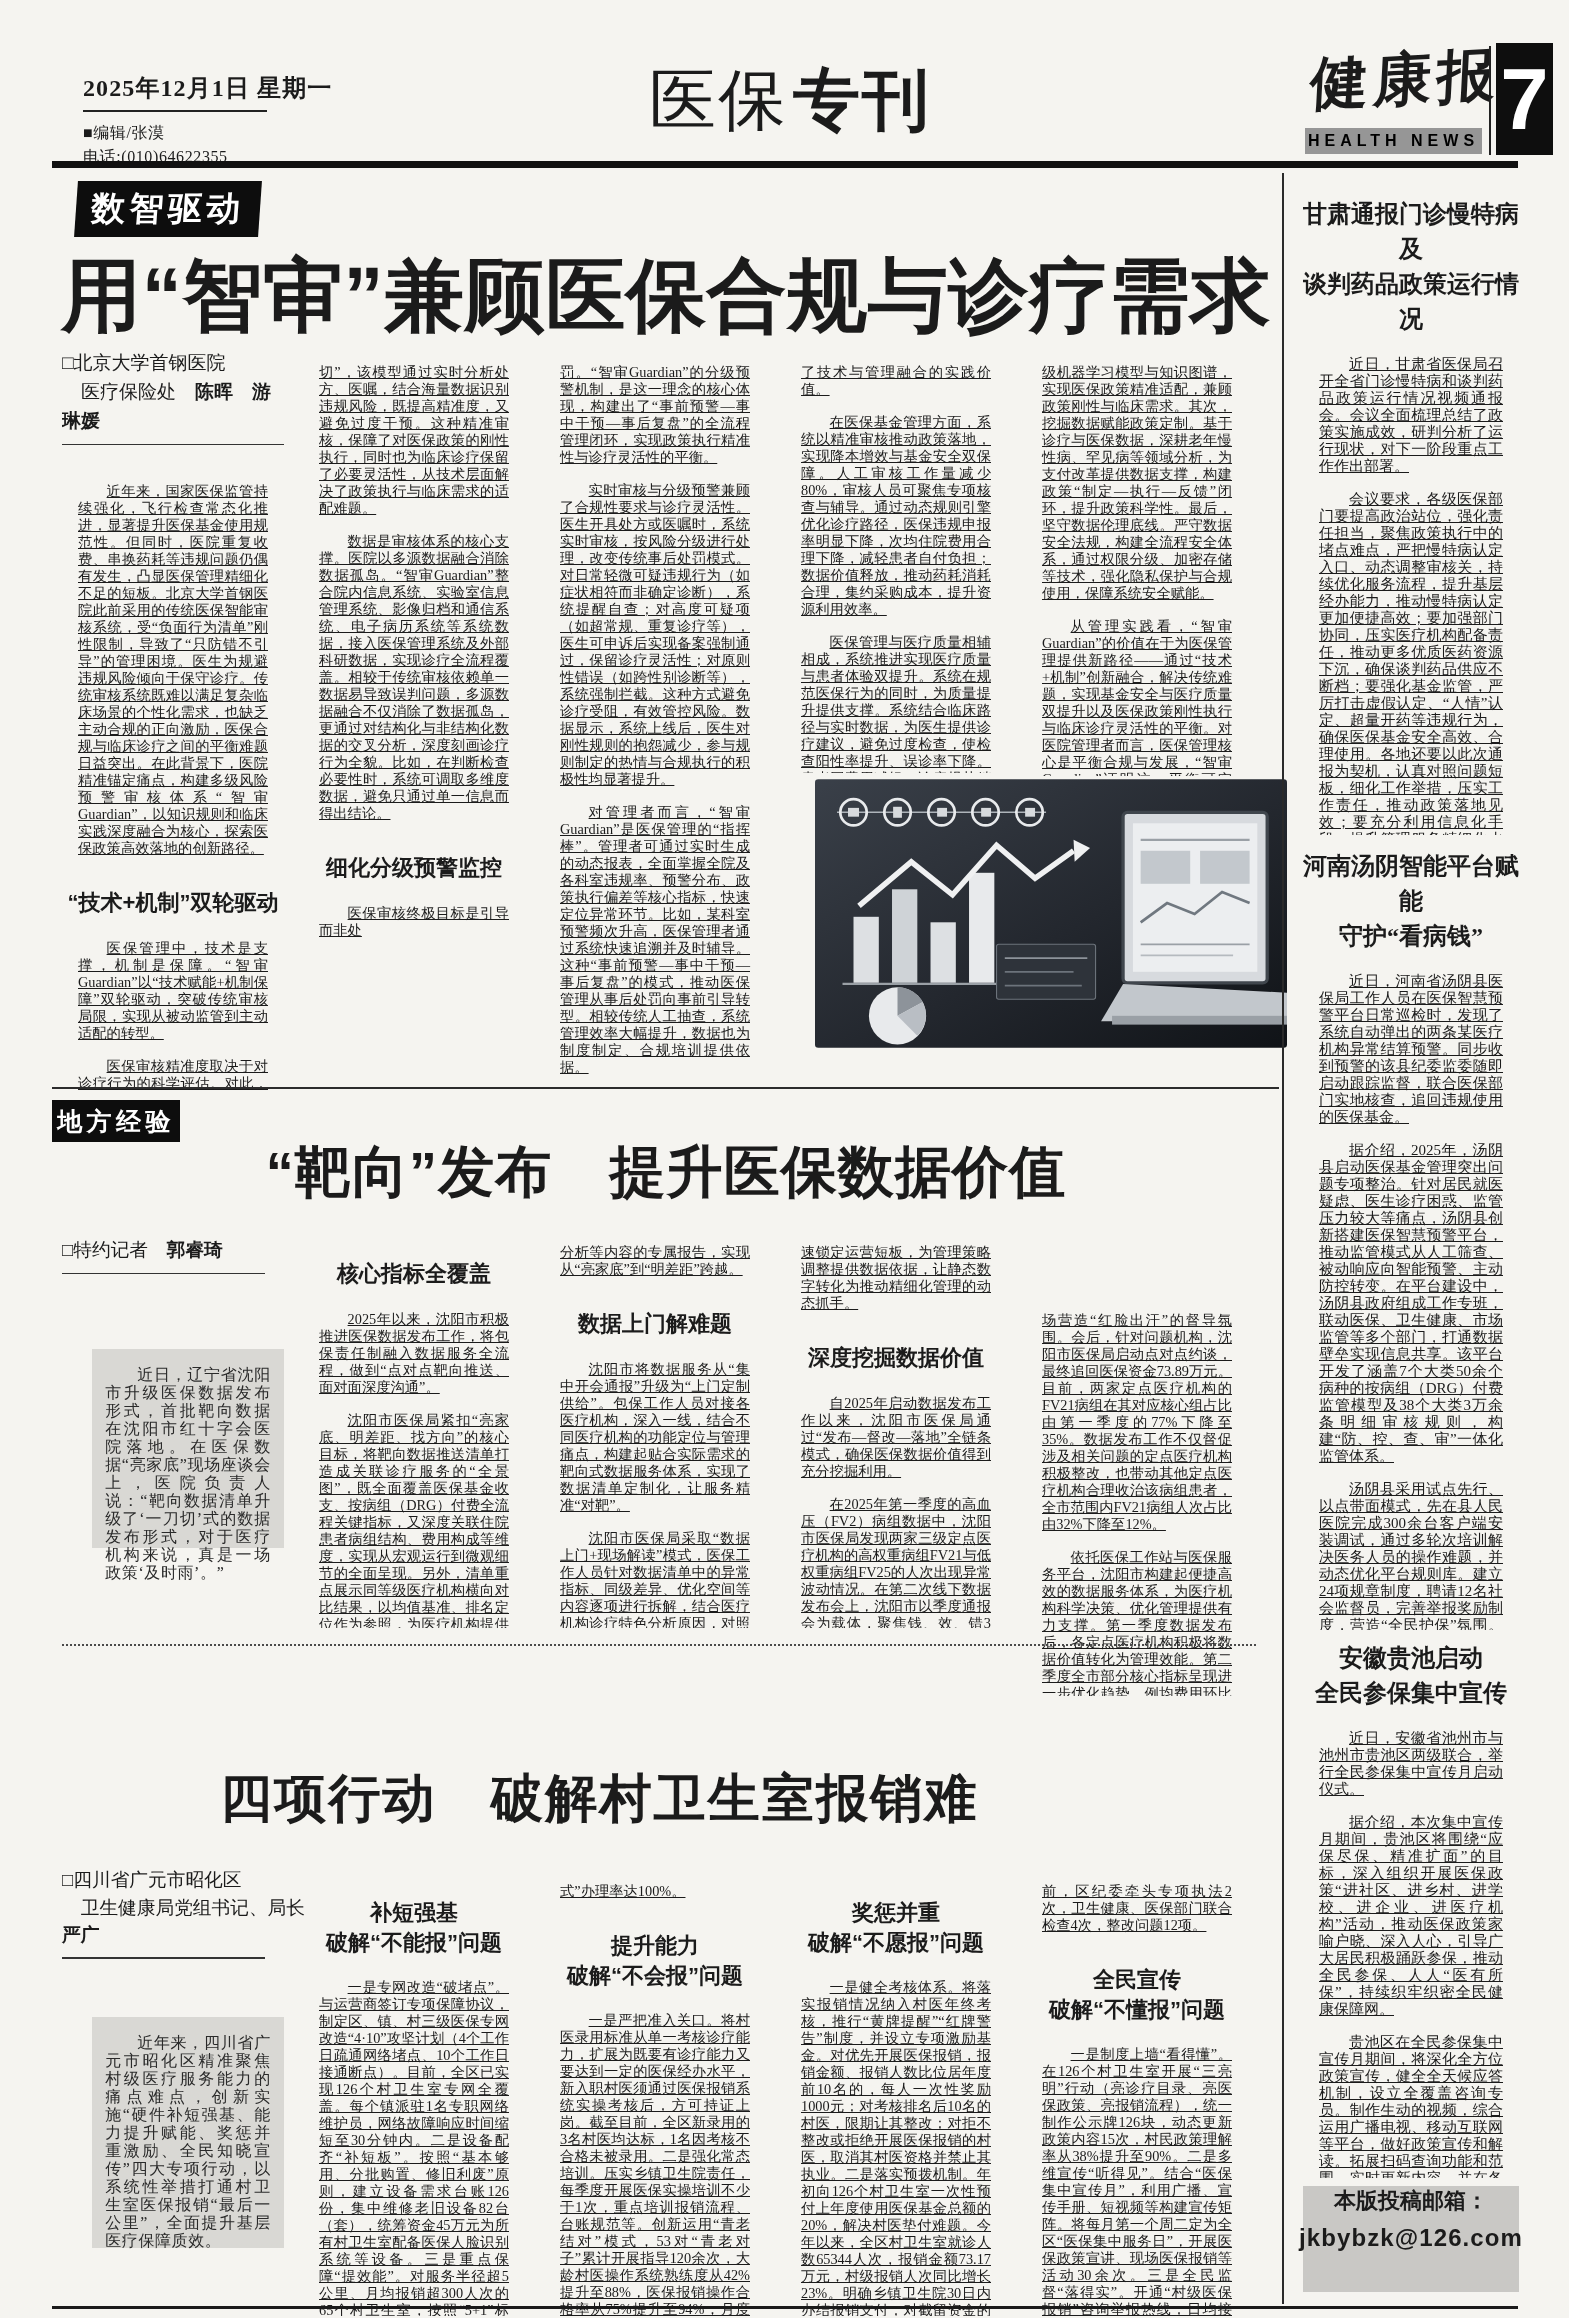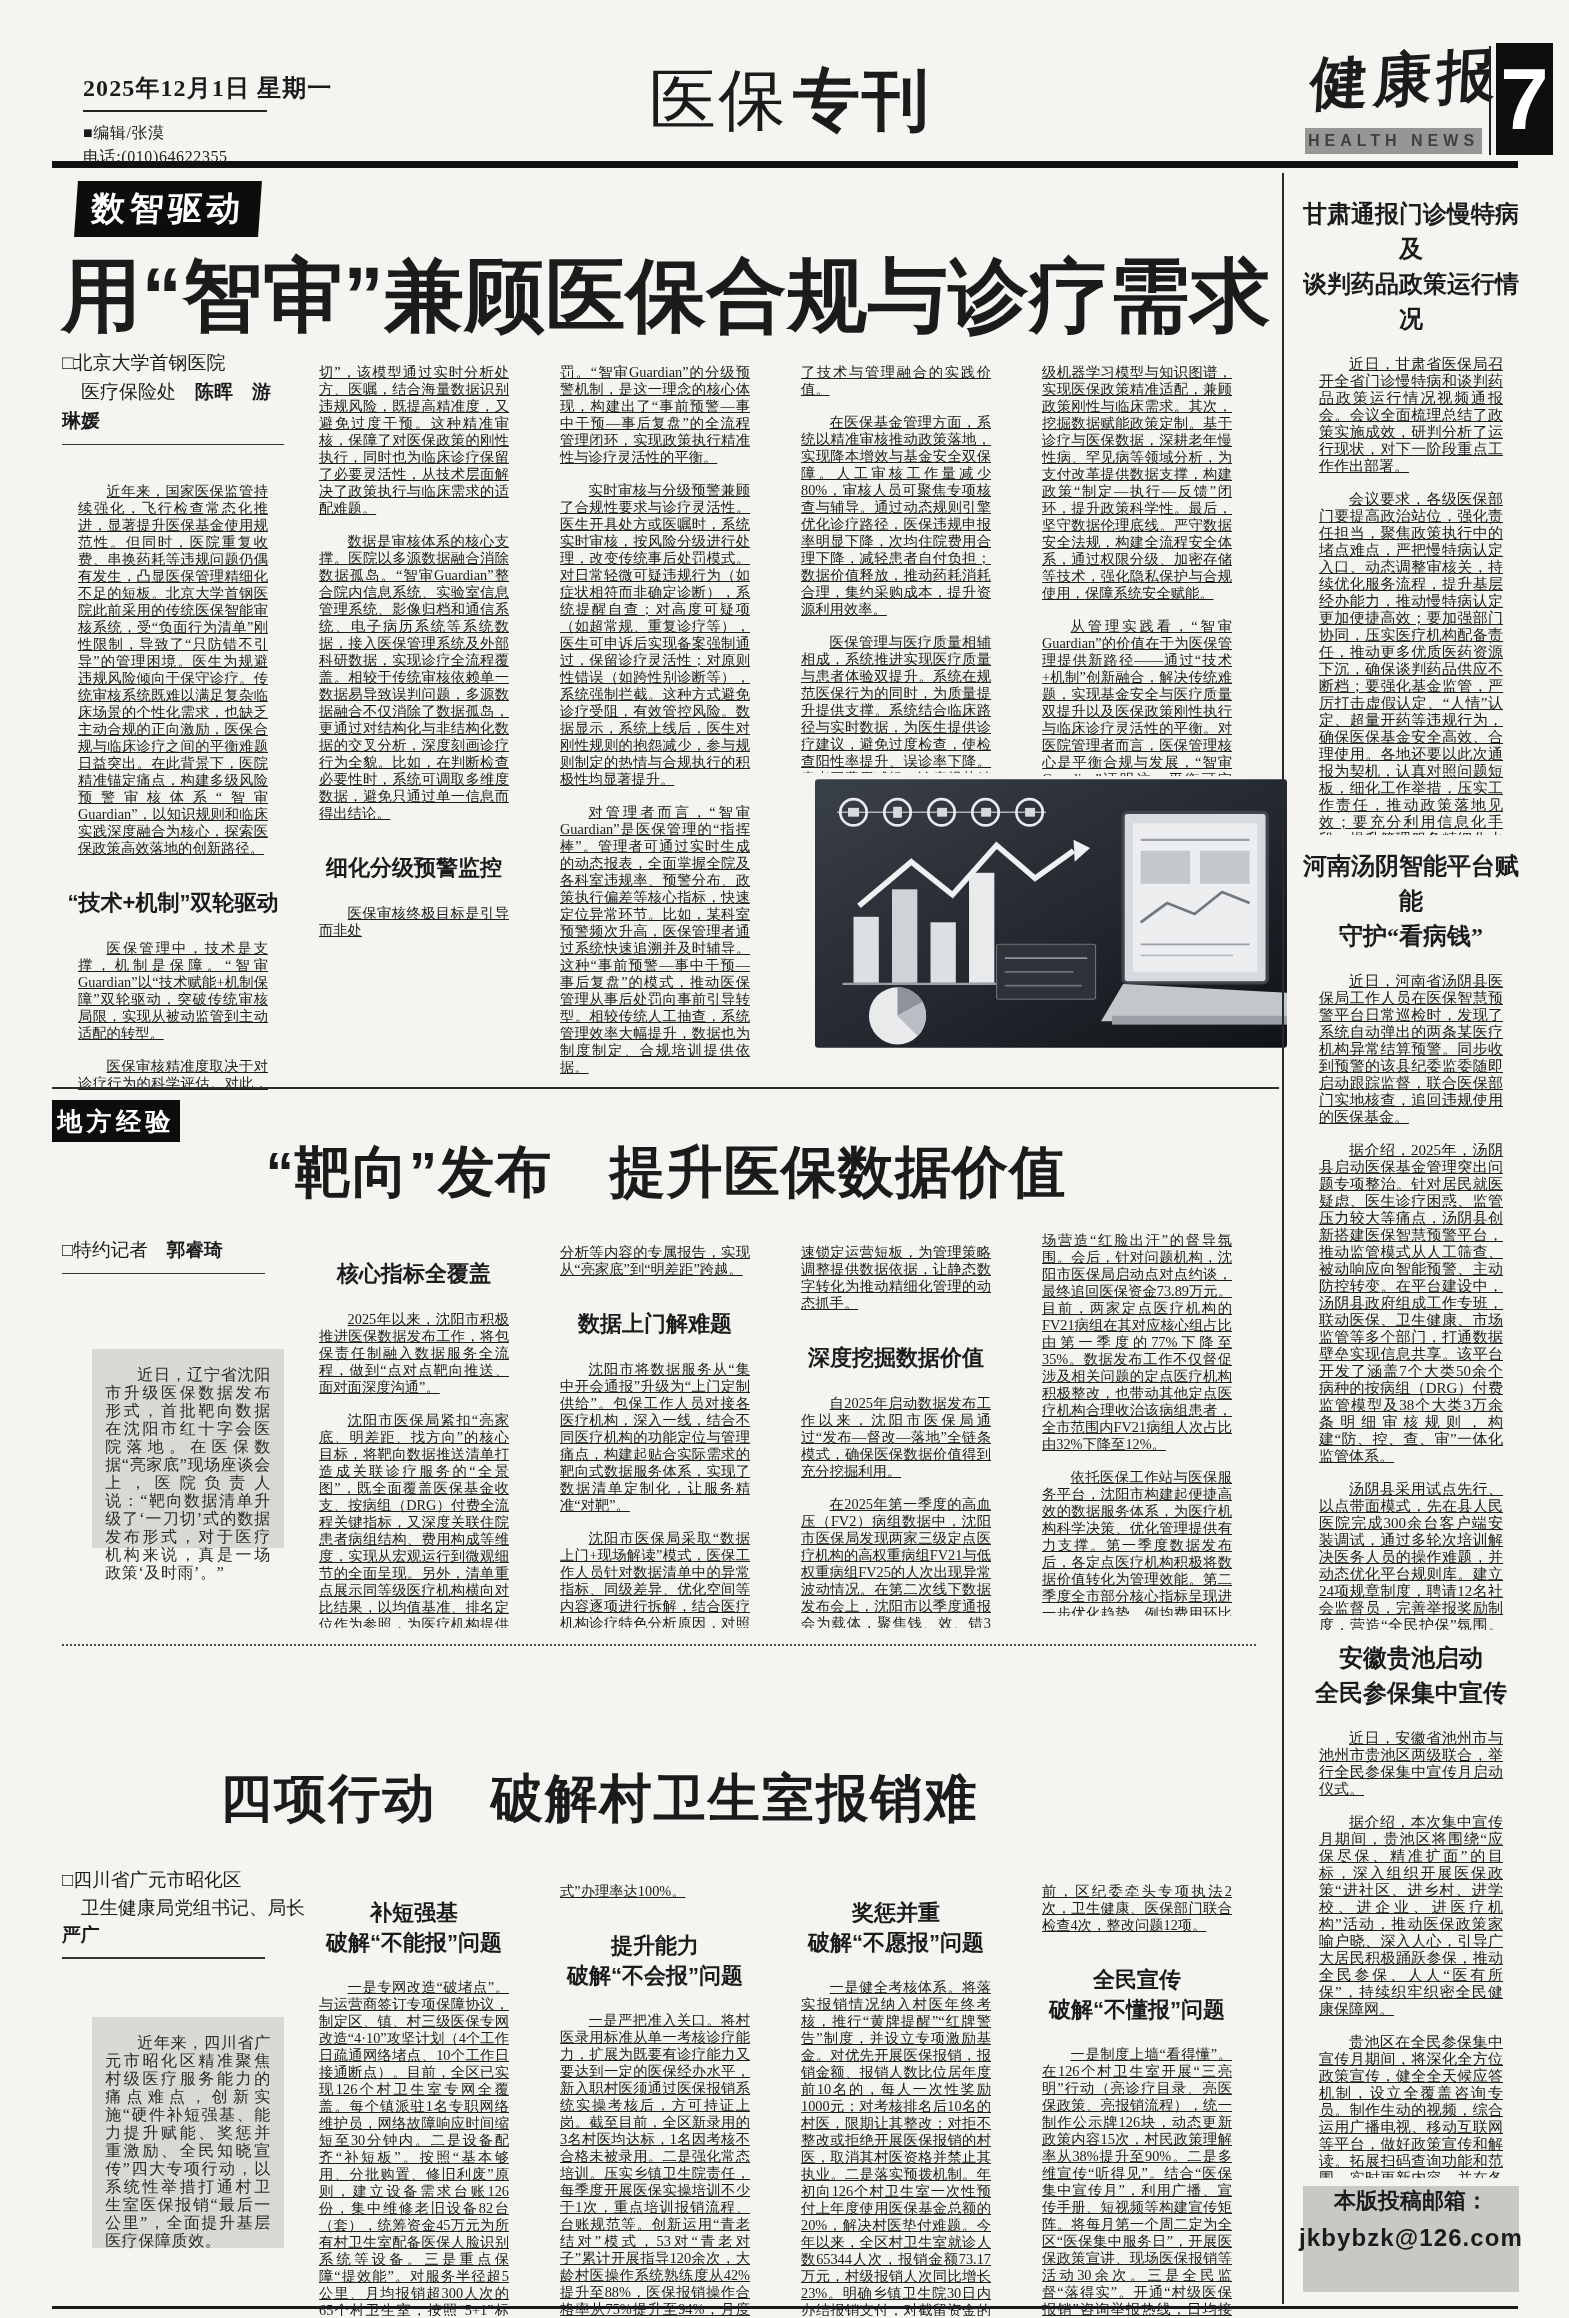--- a/index.html
+++ b/index.html
@@ -8,21 +8,21 @@
   .abs{position:absolute;}
   .sans{font-family:"Liberation Sans","DejaVu Sans",sans-serif;}
   
   .date{font-size:24px;font-weight:700;letter-spacing:1.1px;}
   .date-rule{height:2.2px;background:#222;}
   .meta{font-size:16px;letter-spacing:0.6px;}
   .center-title{display:flex;align-items:flex-start;gap:5.5px;}
   .ct-light{font-size:67px;font-weight:300;letter-spacing:2.2px;}
   .ct-bold{font-size:67px;font-weight:900;letter-spacing:2.2px;}
   .masthead{font-size:58px;font-weight:700;letter-spacing:5.5px;transform:rotate(-3deg) skewX(-6deg);}
-  .hn-box{background:#969696;color:#404040;font-size:16px;font-weight:700;letter-spacing:5px;
+  .hn-box{background:#969696;color:#000000;font-size:16px;font-weight:700;letter-spacing:5px;
           display:flex;align-items:center;justify-content:center;}
   .pg-box{background:#0e0e0e;color:#fff;display:flex;align-items:center;justify-content:center;
           font-size:87px;font-weight:700;}
   .vline-sm{width:1.7px;background:#222;}
   .top-rule{height:7.2px;background:#111;}
   
   .tag{background:#0d0d0d;color:#fff;display:flex;align-items:center;justify-content:center;
        font-weight:900;letter-spacing:4.4px;}
   .tag-lead{font-size:34px;transform:skewX(-4deg);}
   .tag-local{font-size:25px;}
@@ -195,21 +195,21 @@
       <div class="subhead">数据上门解难题</div>
       <p class="para indent">沈阳市将数据服务从“集中开会通报”升级为“上门定制供给”。包保工作人员对接各医疗机构，深入一线，结合不同医疗机构的功能定位与管理痛点，构建起贴合实际需求的靶向式数据服务体系，实现了数据清单定制化，让服务精准“对靶”。</p>
       <p class="para indent">沈阳市医保局采取“数据上门+现场解读”模式，医保工作人员针对数据清单中的异常指标、同级差异、优化空间等内容逐项进行拆解，结合医疗机构诊疗特色分析原因，对照标杆值，帮助机构快</p>
     </div>
   <div class="col" id="local-c2" style="left:785px;top:1228px;height:400px;">
       <p class="para">速锁定运营短板，为管理策略调整提供数据依据，让静态数字转化为推动精细化管理的动态抓手。</p>
       <div class="subhead">深度挖掘数据价值</div>
       <p class="para indent">自2025年启动数据发布工作以来，沈阳市医保局通过“发布—督改—落地”全链条模式，确保医保数据价值得到充分挖掘利用。</p>
       <p class="para indent">在2025年第一季度的高血压（FV2）病组数据中，沈阳市医保局发现两家三级定点医疗机构的高权重病组FV21与低权重病组FV25的人次出现异常波动情况。在第二次线下数据发布会上，沈阳市以季度通报会为载体，聚焦钱、效、错3个维度集中发布数据，对数据指标进行深度解析，现</p>
     </div>
-  <div class="col" id="local-c3" style="left:1026px;top:1216px;height:400px;">
+  <div class="col" id="local-c3" style="left:1026px;top:1296px;height:400px;">
       <p class="para">场营造“红脸出汗”的督导氛围。会后，针对问题机构，沈阳市医保局启动点对点约谈，最终追回医保资金73.89万元。目前，两家定点医疗机构的FV21病组在其对应核心组占比由第一季度的77%下降至35%。数据发布工作不仅督促涉及相关问题的定点医疗机构积极整改，也带动其他定点医疗机构合理收治该病组患者，全市范围内FV21病组人次占比由32%下降至12%。</p>
       <p class="para indent">依托医保工作站与医保服务平台，沈阳市构建起便捷高效的数据服务体系，为医疗机构科学决策、优化管理提供有力支撑。第一季度数据发布后，各定点医疗机构积极将数据价值转化为管理效能。第二季度全市部分核心指标呈现进一步优化趋势，例均费用环比下降0.8%，费用消耗指数下降0.01，全口径报销水平提高0.79%，医疗服务规范程度、费用精细化管理水平进一步提升。</p>
     </div>
 
   <div class="abs dotted-rule" style="left:62px;top:1644px;width:1194px;"></div>
 
   <div class="abs byline" style="left:62px;top:1866px;font-size:18.7px;line-height:27.5px;">
     <div>□四川省广元市昭化区</div>
     <div>　<span>卫生健康局党组书记、局长</span></div>
     <div><b>严广</b></div>

